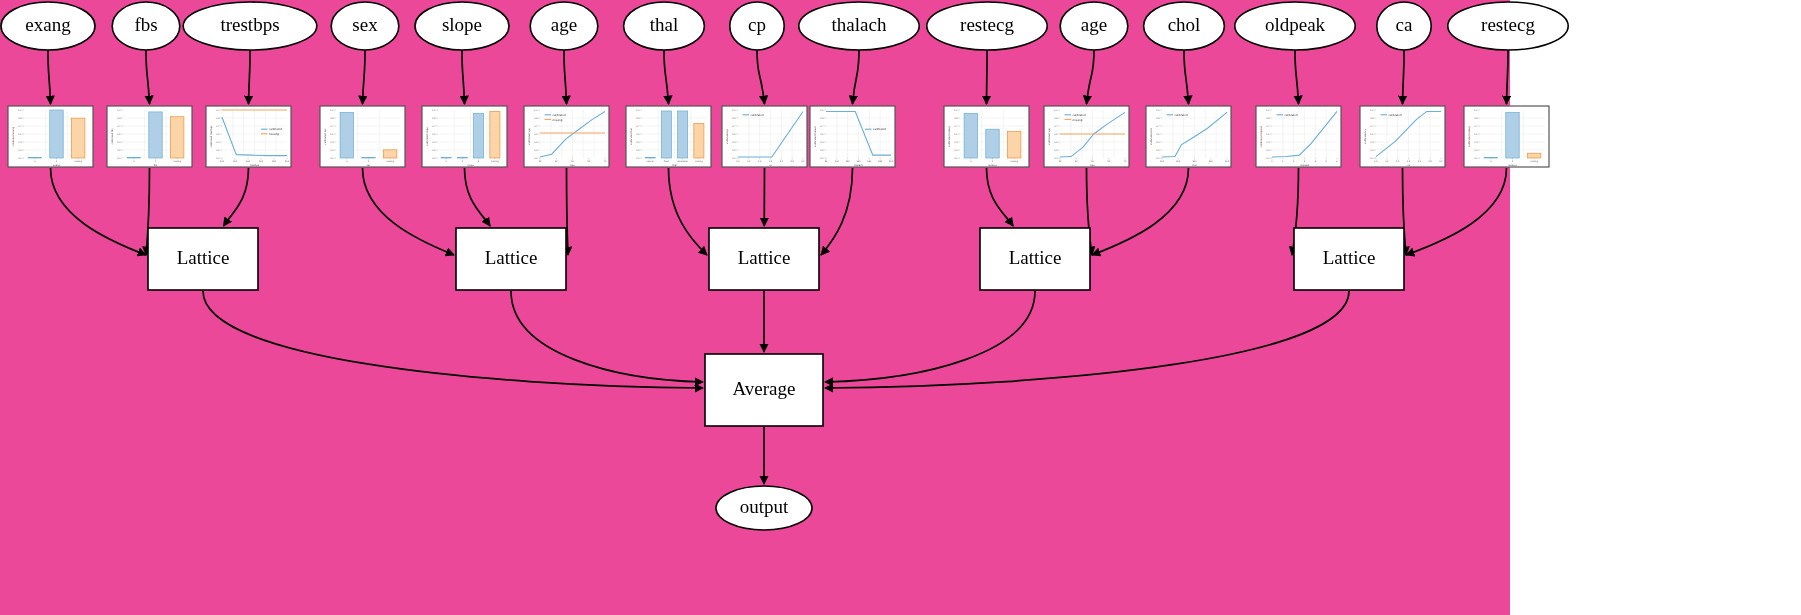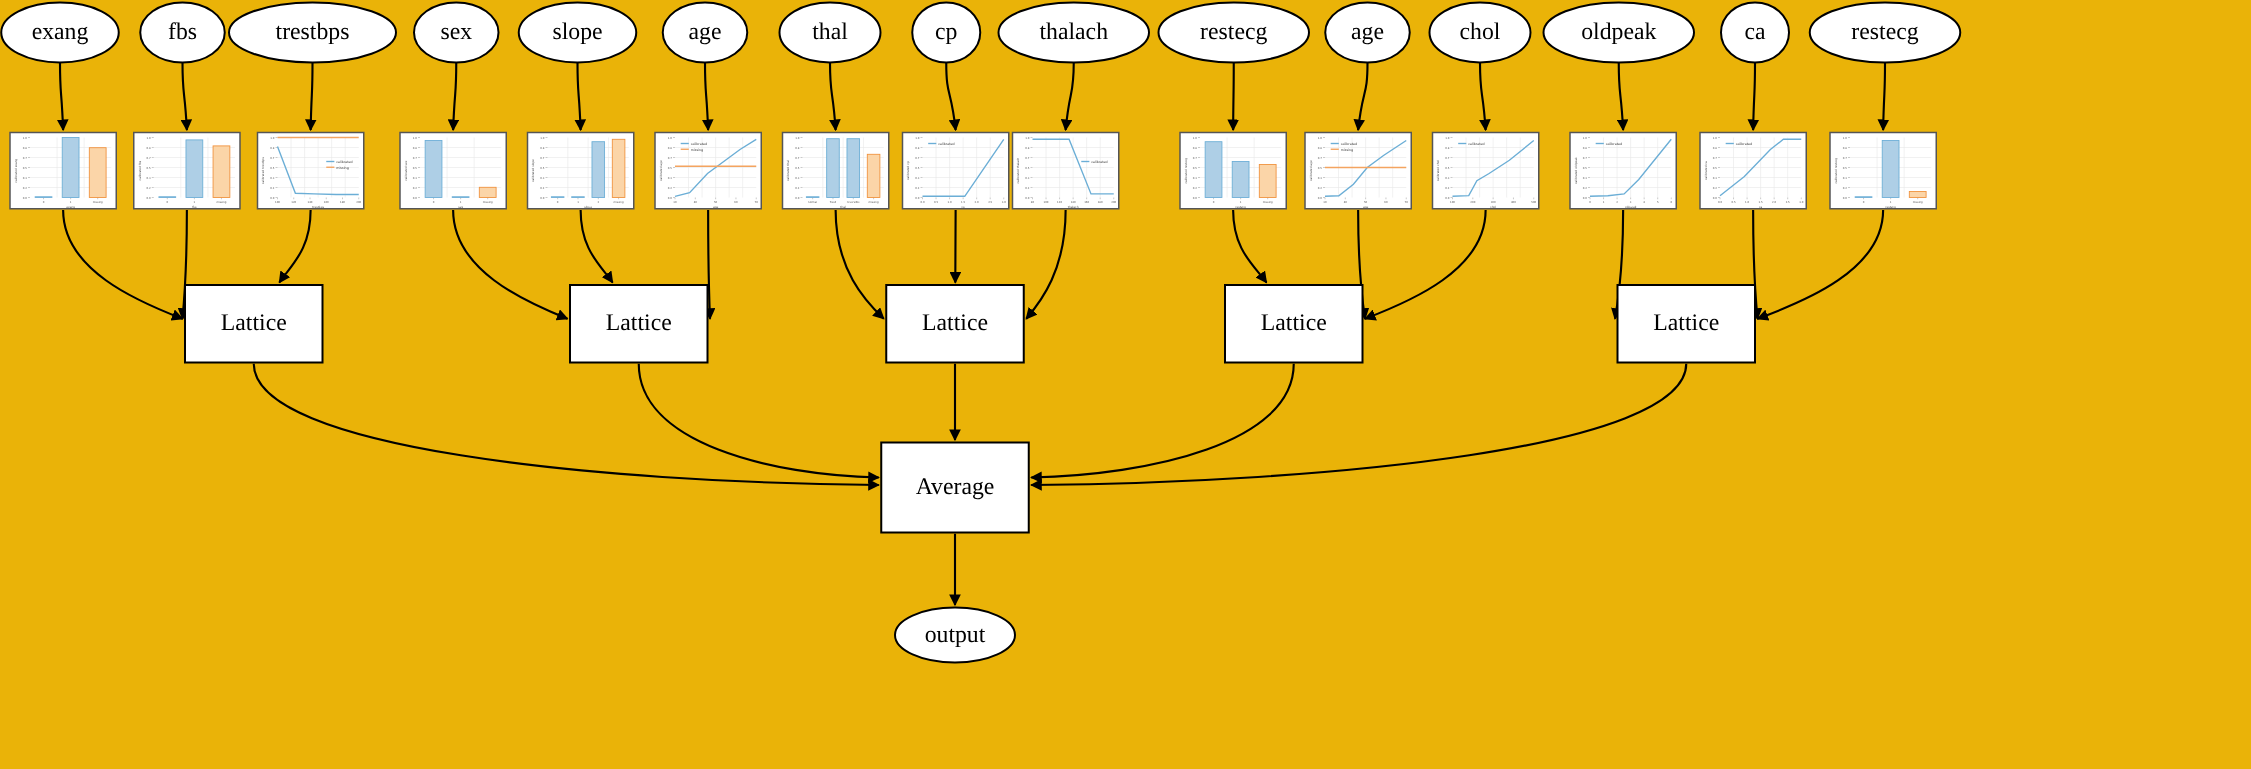--- a/index.html
+++ b/index.html
@@ -8,23 +8,23 @@
     background: #ffffff;
   }
   body {
     width: 1801px;
     height: 615px;
     overflow: hidden;
     font-family: "Liberation Serif", serif;
   }
   #canvas {
     position: relative;
-    width: 1801px;
+    width: 1510px;
     height: 615px;
-    background: #eab308;
+    background: #ec4899;
   }
   svg#graph {
     position: absolute;
     left: 0;
     top: 0;
     width: 1801px;
     height: 615px;
   }
   .node-ellipse {
     fill: #ffffff;

